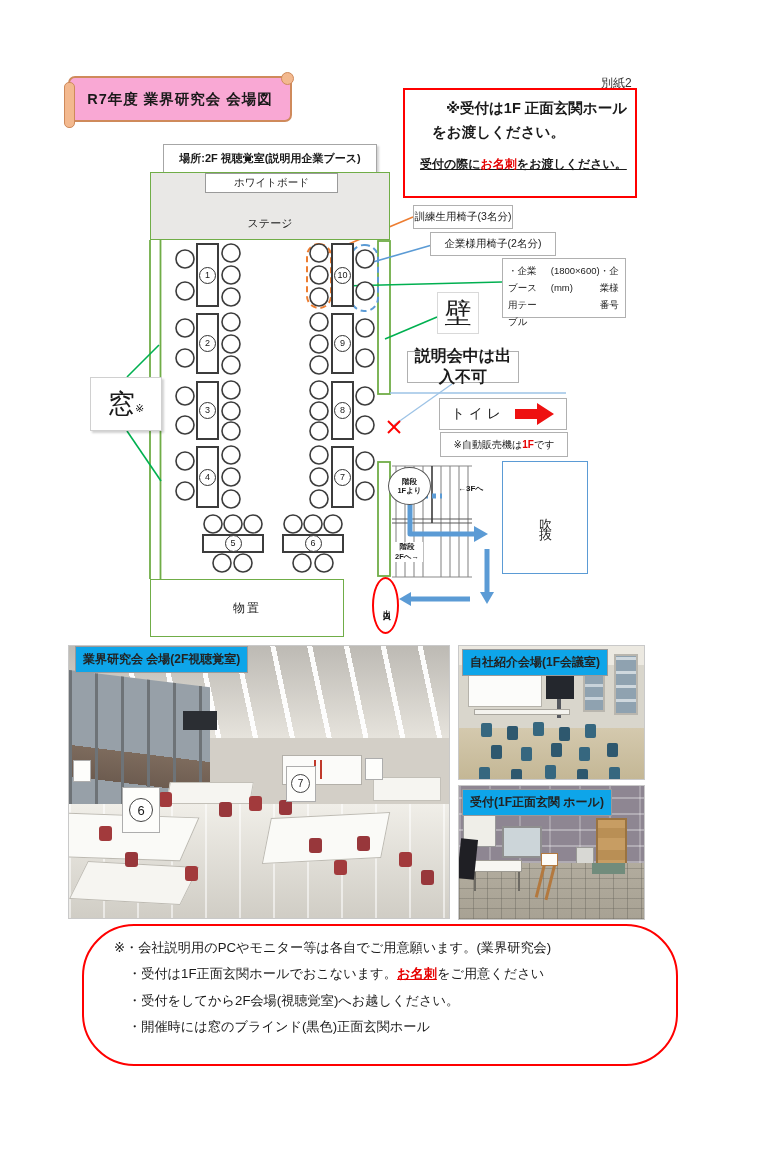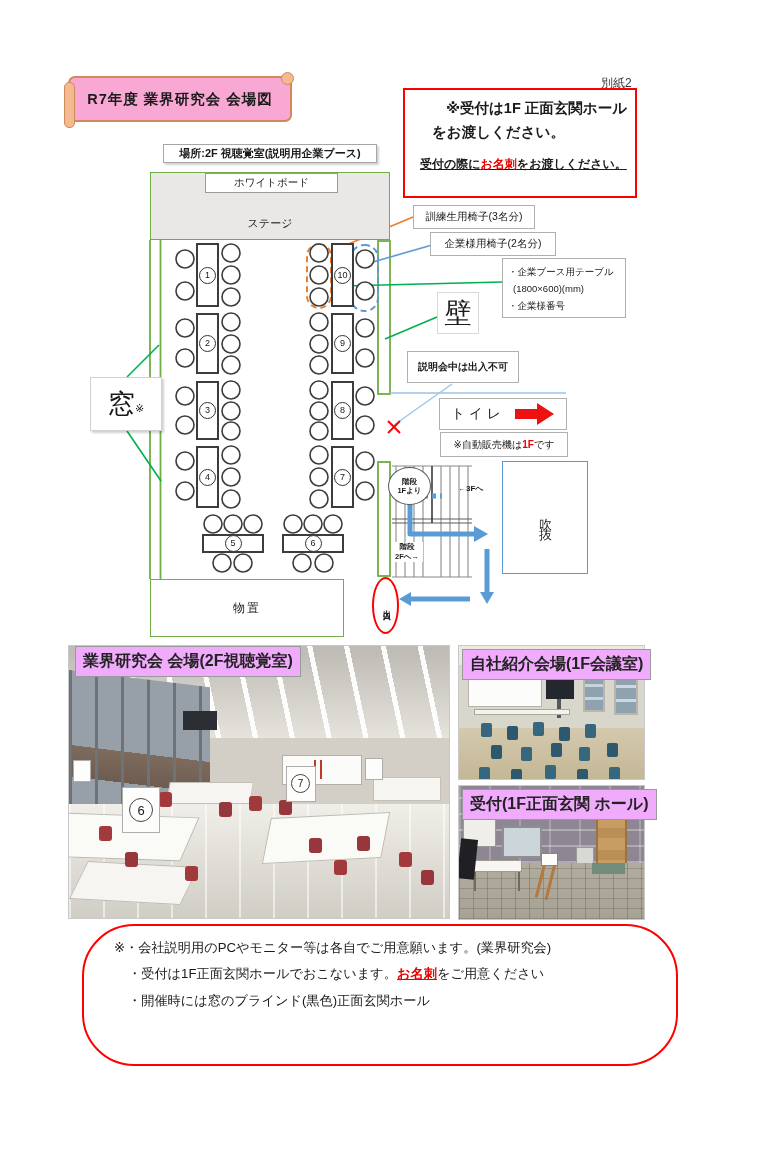--- a/index.html
+++ b/index.html
@@ -35,21 +35,21 @@
           display:flex;align-items:center;justify-content:center;z-index:2;}
   .tv{width:23px;}
   .th{width:62px;height:19px;}
   .tnum{width:15px;height:15px;border:1px solid #333;border-radius:50%;background:#fff;
         font-size:9px;line-height:13px;display:flex;align-items:center;justify-content:center;}
   
   .slab{position:absolute;z-index:3;box-sizing:border-box;}
   .vtext{writing-mode:vertical-rl;text-orientation:upright;}
   
   .photo{position:absolute;overflow:hidden;background:#d8d5cf;border:1px solid #c9c9c9;z-index:2;}
-  .cap{position:absolute;background:#f0abfc;border:1px solid #9a9a9a;font-size:16px;
+  .cap{position:absolute;background:#0ea5e9;border:1px solid #9a9a9a;font-size:12px;
        padding:4px 7px;z-index:6;white-space:nowrap;font-weight:bold;color:#222;}
   .pd{position:absolute;box-sizing:border-box;}
   .sign{position:absolute;background:#fdfdfb;border:1px solid #adadad;display:flex;
         align-items:center;justify-content:center;z-index:5;}
   .signum{border:1.2px solid #444;border-radius:50%;display:flex;align-items:center;justify-content:center;background:#fff;}
   
   .notes{left:82px;top:924px;width:596px;height:142px;border:2.3px solid #ff0000;border-radius:52px;
          background:#fff;padding:9px 18px 6px 30px;font-size:13.2px;line-height:26.4px;z-index:2;}
   .notes .ind{padding-left:14px;}
   .em-red{color:#e60000;font-weight:bold;}
@@ -177,21 +177,21 @@
 </div>
 
 <div class="abs notice z2">
   <div class="l1">※受付は1F 正面玄関ホール</div>
   <div class="l2">をお渡しください。</div>
   <div class="l3">
     <span>受付の際に</span><span class="red">お名刺</span><span>をお渡しください。</span>
   </div>
 </div>
 
-<div class="box shadow z2" style="left:163px;top:144px;width:214px;height:19px;font-size:11px;font-weight:bold;">
+<div class="box shadow z2" style="left:163px;top:144px;width:214px;height:29px;font-size:11px;font-weight:bold;">
   <span>場所:2F 視聴覚室(説明用企業ブース)</span>
 </div>
 
 <div class="abs stage z2"></div>
 <div class="box z3" style="left:205px;top:173px;width:133px;height:20px;font-size:10.5px;border-color:#9a9a9a;">
     <span>ホワイトボード</span>
   </div>
 <div class="abs z3" style="left:150px;top:216px;width:240px;text-align:center;font-size:11px;"><span>ステージ</span></div>
 
 <div class="tv" style="left:196px;top:243px;height:64px;">
@@ -218,41 +218,41 @@
 <div class="tv" style="left:331px;top:446px;height:62px;">
     <span class="tnum">7</span>
   </div>
 <div class="th" style="left:202px;top:534px;">
     <span class="tnum">5</span>
   </div>
 <div class="th" style="left:282px;top:534px;">
     <span class="tnum">6</span>
   </div>
 
-<div class="box" style="left:413px;top:205px;width:122px;height:24px;font-size:10.5px;z-index:3;border-color:#b0b0b0;">
+<div class="box" style="left:413px;top:205px;width:100px;height:24px;font-size:10.5px;z-index:3;border-color:#b0b0b0;">
     <span>訓練生用椅子(3名分)</span>
   </div>
 <div class="box" style="left:430px;top:232px;width:126px;height:24px;font-size:10.5px;z-index:3;border-color:#b0b0b0;">
     <span>企業様用椅子(2名分)</span>
   </div>
-<div class="box" style="left:502px;top:258px;width:124px;height:60px;font-size:9.5px;z-index:3;border-color:#b0b0b0;flex-direction:column;align-items:flex-start;padding:3px 5px;text-align:left;line-height:17px;">
+<div class="box" style="left:502px;top:258px;width:124px;height:60px;font-size:9.5px;z-index:3;border-color:#b0b0b0;flex-direction:row;align-items:flex-start;padding:3px 5px;text-align:left;line-height:17px;">
   <span>・企業ブース用テーブル</span>
   <span style="padding-left:5px;">(1800×600)(mm)</span>
   <span>・企業様番号</span>
 </div>
 
 <div class="box" style="left:437px;top:292px;width:42px;height:42px;font-size:27px;z-index:3;border-color:#d9d9d9;">
     <span>壁</span>
   </div>
 <div class="box shadow" style="left:90px;top:377px;width:72px;height:54px;z-index:3;border-color:#d0d0d0;">
   <span style="font-size:27px;">窓</span>
     <span style="font-size:11px;margin-top:8px;">※</span>
 </div>
 
-<div class="box" style="left:407px;top:351px;width:112px;height:32px;font-size:10px;font-weight:bold;z-index:3;border-color:#b0b0b0;">
+<div class="box" style="left:407px;top:351px;width:112px;height:32px;font-size:16px;font-weight:bold;z-index:3;border-color:#b0b0b0;">
     <span>説明会中は出入不可</span>
   </div>
 <div class="box" style="left:439px;top:398px;width:128px;height:32px;z-index:3;border-color:#b0b0b0;gap:10px;">
   <span style="font-size:13.5px;letter-spacing:4px;">トイレ</span>
   <svg width="40" height="22" viewBox="0 0 40 22">
     <polygon points="0,6 22,6 22,0 39,11 22,22 22,16 0,16" fill="#ee1111"></polygon>
   </svg>
 </div>
 <div class="box" style="left:440px;top:432px;width:128px;height:25px;font-size:10px;z-index:3;border-color:#b0b0b0;">
   <span>※自動販売機は</span>
@@ -345,14 +345,15 @@
   <div class="pd" style="left:44%;top:52%;width:3px;height:32%;background:#b3793f;transform:rotate(14deg);box-shadow:10px 0 0 #b3793f;"></div>
   <div class="pd" style="left:44.5%;top:50%;width:9%;height:10%;background:#fdfcf8;border:1px solid #b3793f;"></div>
 </div>
 <div class="cap" style="left:462px;top:789px;"><span>受付(1F正面玄関 ホール)</span></div>
 
 <div class="abs notes">
   <div>※・会社説明用のPCやモニター等は各自でご用意願います。(業界研究会)</div>
   <div class="ind">
     <span>・受付は1F正面玄関ホールでおこないます。</span><span class="em-red u">お名刺</span><span>をご用意ください</span>
   </div>
+  <div class="ind">・受付をしてから2F会場(視聴覚室)へお越しください。</div>
   <div class="ind">・開催時には窓のブラインド(黒色)正面玄関ホール</div>
 </div>
 
 </body></html>

